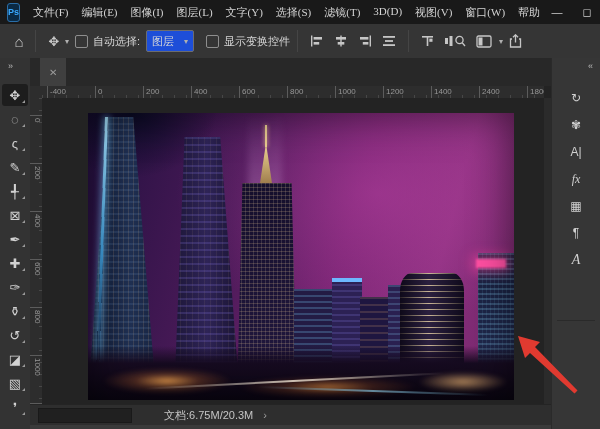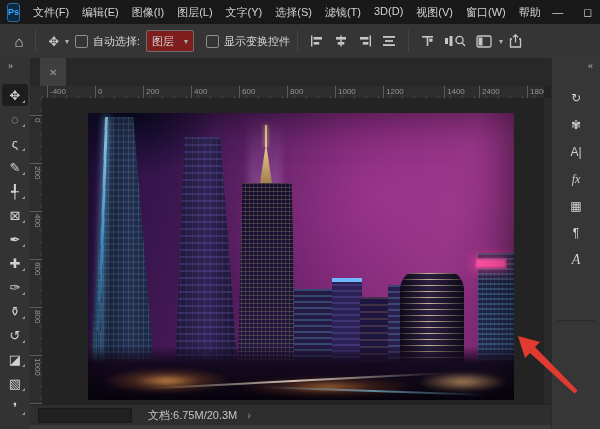--- a/index.html
+++ b/index.html
@@ -3,35 +3,35 @@
 <meta charset="utf-8">
 <style>
   html,body{margin:0;padding:0;background:#111;}
   .app{position:relative;width:600px;height:429px;overflow:hidden;background:#232323;
        font-family:"Liberation Sans","DejaVu Sans",sans-serif;color:#ccc;-webkit-font-smoothing:antialiased;}
 
   
   .titlebar{position:absolute;top:0;left:0;right:0;height:24px;background:#191919;display:flex;align-items:center;}
   .ps-logo{width:17px;height:17px;margin:0 11px 0 7px;background:#0b2a44;color:#39a9ff;font-size:9px;font-weight:bold;
            display:flex;align-items:center;justify-content:center;border-radius:3px;border:1px solid #2a6ea8;}
-  .menus{display:flex;gap:9px;font-size:11px;color:#d4d4d4;white-space:nowrap;}
+  .menus{display:flex;gap:9px;font-size:11px;color:#d4d4d4;white-space:nowrap;font-family:Liberation Serif, serif;}
   .menu-item{padding:1px 2px;cursor:default;}
   .win-controls{margin-left:auto;display:flex;align-items:center;gap:0;padding-right:6px;}
   .win-btn{width:30px;text-align:center;font-size:11px;color:#d0d0d0;}
 
   
   .optionsbar{position:absolute;top:24px;left:0;right:0;height:34px;background:#353535;border-bottom:1px solid #262626;
               display:flex;align-items:center;font-size:11px;color:#d6d6d6;}
   .ob-sep{width:1px;height:22px;background:#454545;margin:0 7px;}
   .ob-ico{display:flex;align-items:center;justify-content:center;min-width:18px;height:22px;color:#c9c9c9;}
   .home{margin-left:10px;font-size:15px;}
   .ob-move{font-size:13px;margin-left:2px;}
   .chev{font-size:8px;color:#b0b0b0;margin-left:2px;}
   .checkbox{width:11px;height:11px;border:1px solid #8e8e8e;border-radius:2px;background:transparent;margin:0 5px 0 6px;flex:none;}
-  .ob-select{height:20px;border:1px solid #6d6d6d;border-radius:2px;display:flex;align-items:center;padding:0 5px;gap:8px;margin:0 6px;background:#7f1d1d;}
+  .ob-select{height:20px;border:1px solid #6d6d6d;border-radius:2px;display:flex;align-items:center;padding:0 5px;gap:8px;margin:0 6px;background:#1d4ed8;}
   .ob-svg{margin:0 5px;}
 
   
   .toolscol{position:absolute;left:0;top:58px;bottom:0;width:30px;background:#333;border-right:1px solid #272727;}
   .collapse-l{position:absolute;top:3px;left:8px;font-size:9px;color:#b8b8b8;}
   .tools{position:absolute;top:26px;left:0;right:0;display:flex;flex-direction:column;align-items:center;gap:2px;}
   .tool{width:26px;height:22px;display:flex;align-items:center;justify-content:center;font-size:13px;color:#d2d2d2;border-radius:3px;position:relative;}
   .tool.selected{background:#1d1d1d;}
   .tool::after{content:"";position:absolute;right:3px;bottom:3px;border-left:3px solid transparent;border-bottom:3px solid #9a9a9a;}
 
@@ -47,21 +47,21 @@
   .hruler span{position:absolute;top:0;font-size:8px;color:#979797;border-left:1px solid #5c5c5c;height:12px;line-height:11px;padding-left:2px;white-space:nowrap;}
   .vruler{position:absolute;top:40px;left:0;width:12px;bottom:24px;background:#2d2d2d;border-right:1px solid #1f1f1f;overflow:hidden;
           background-image:repeating-linear-gradient(to bottom,#474747 0 1px,transparent 1px 12px);
           background-size:3px 100%;background-position:100% 0;background-repeat:no-repeat;}
   .vruler span{position:absolute;left:0;font-size:8px;color:#979797;writing-mode:vertical-rl;border-top:1px solid #5c5c5c;width:12px;padding-top:2px;}
   .canvasarea{position:absolute;top:40px;left:12px;right:8px;bottom:24px;background:#232323;overflow:hidden;}
   .vgutter{position:absolute;top:40px;right:0;bottom:24px;width:8px;background:#2b2b2b;}
   .statusbar{position:absolute;left:0;right:0;bottom:4px;height:20px;background:#2e2e2e;border-top:1px solid #242424;
              display:flex;align-items:center;font-size:11px;color:#c4c4c4;}
   .zoomfield{width:86px;height:13px;background:#202020;border:1px solid #191919;margin-left:8px;font-size:10px;color:#bbb;padding:0 3px;line-height:13px;}
-  .docinfo{margin-left:16px;}
+  .docinfo{margin-left:32px;}
   .status-chev{margin-left:10px;color:#9d9d9d;font-size:11px;}
   .bottomstrip{position:absolute;left:0;right:0;bottom:0;height:4px;background:#3a3a3a;}
 
   
   .rightcol{position:absolute;right:0;top:58px;bottom:0;width:48px;background:#363636;border-left:1px solid #2a2a2a;}
   .collapse-r{position:absolute;top:3px;right:7px;font-size:9px;color:#b8b8b8;}
   .panelicons{position:absolute;top:30px;left:0;right:0;display:flex;flex-direction:column;align-items:center;gap:7px;}
   .pi{width:26px;height:20px;display:flex;align-items:center;justify-content:center;font-size:12px;color:#d0d0d0;}
   .pi.fx{font-style:italic;font-family:"Liberation Serif","DejaVu Serif",serif;}
   .pi.script{font-style:italic;font-family:"Liberation Serif","DejaVu Serif",serif;font-size:14px;}
@@ -250,21 +250,21 @@
     <div class="hruler">
 
     <span style="left: 5px;">-400</span>
         <span style="left: 53px;">0</span>
         <span style="left: 101px;">200</span>
         <span style="left: 149px;">400</span>
         <span style="left: 197px;">600</span>
         <span style="left: 245px;">800</span>
         <span style="left: 293px;">1000</span>
         <span style="left: 341px;">1200</span>
-        <span style="left: 389px; margin-left: 13px;">1400</span>
+        <span style="left: 389px;">1400</span>
         <span style="left: 437px;">2400</span>
         <span style="left: 485px;">1800</span>
       </div>
     <div class="vruler">
 
     <span style="top: 17px;">0</span>
         <span style="top: 65px;">200</span>
         <span style="top: 113px;">400</span>
         <span style="top: 161px;">600</span>
         <span style="top: 209px;">800</span>

